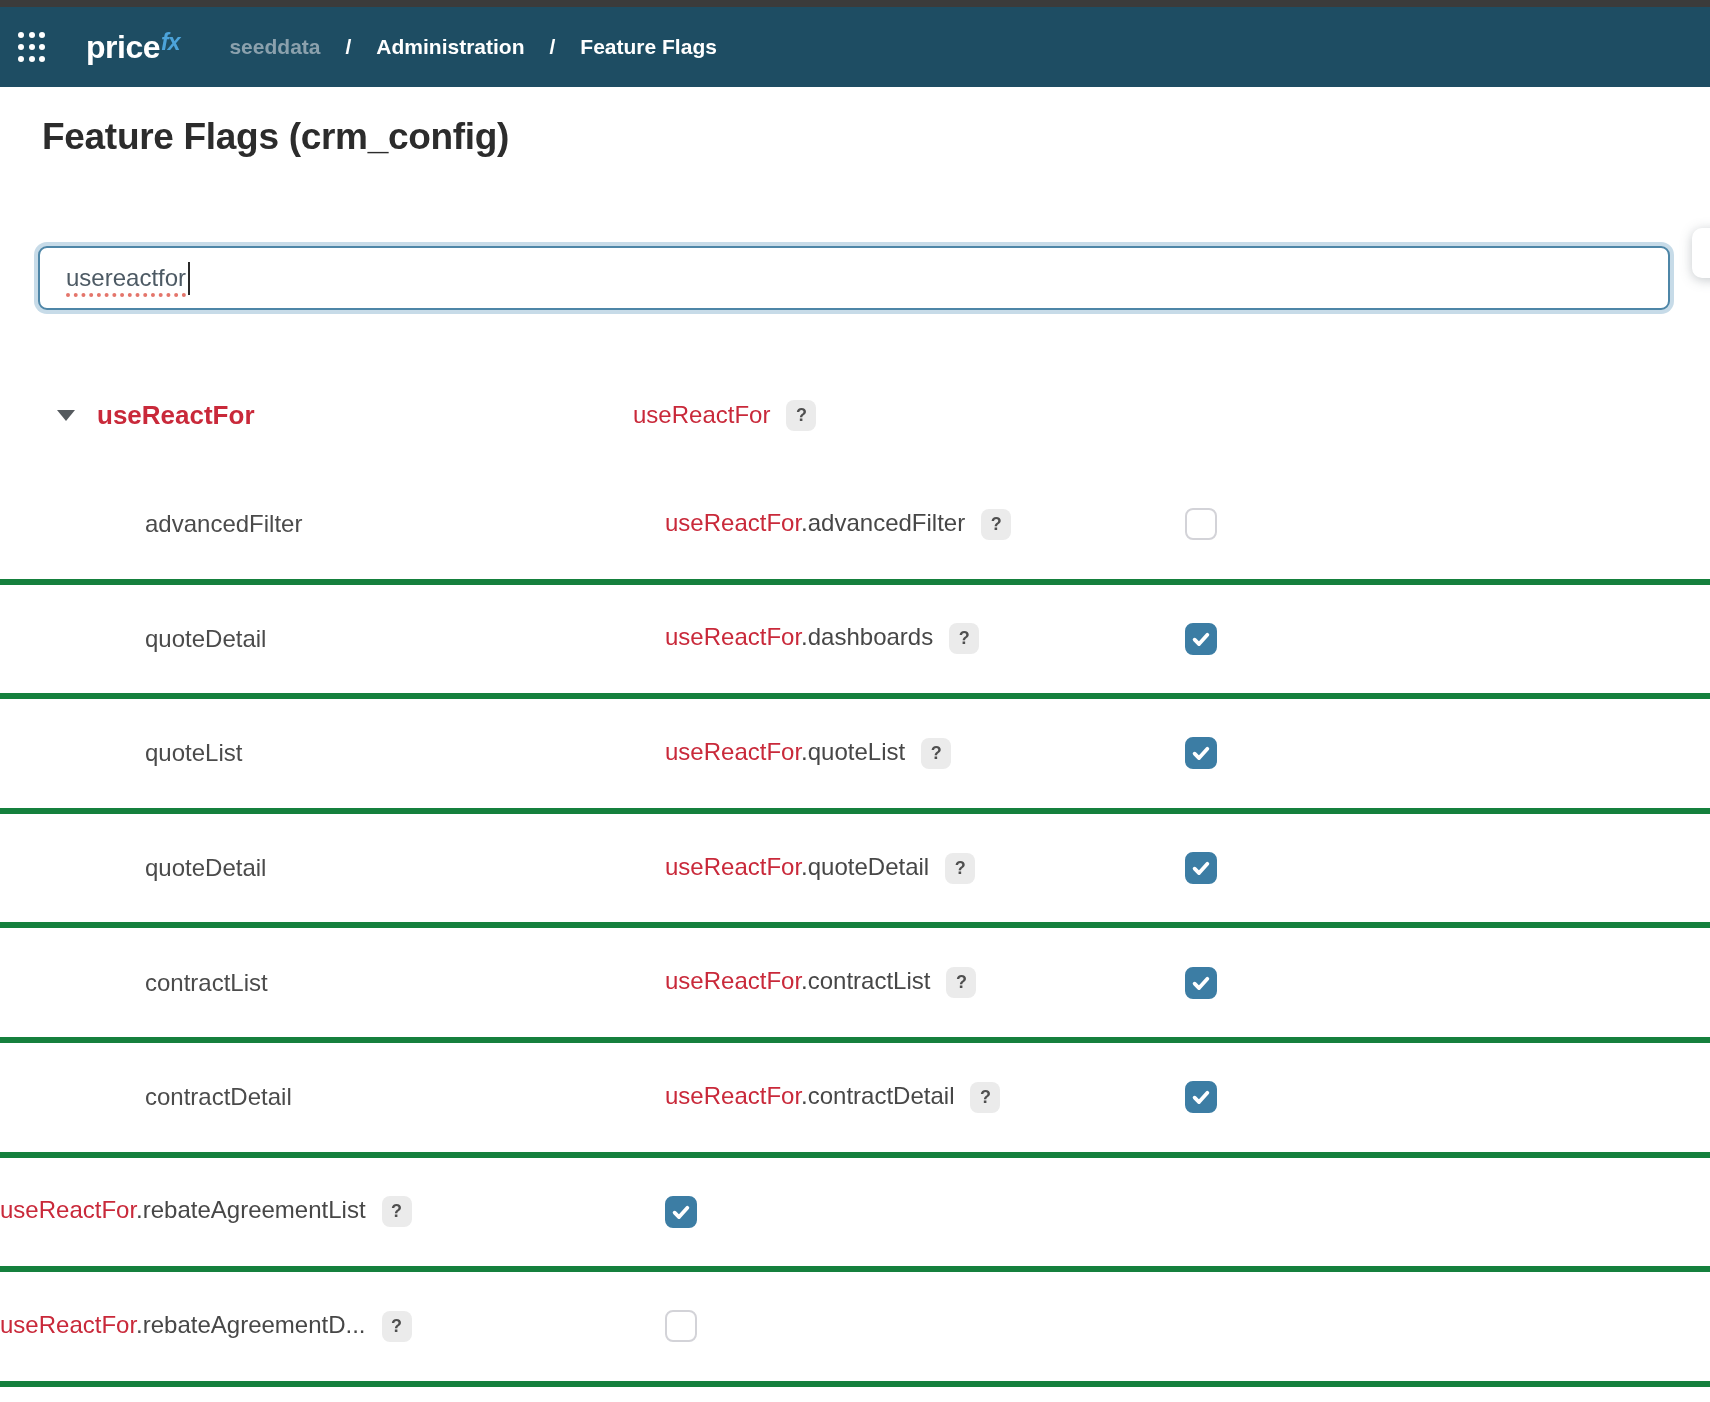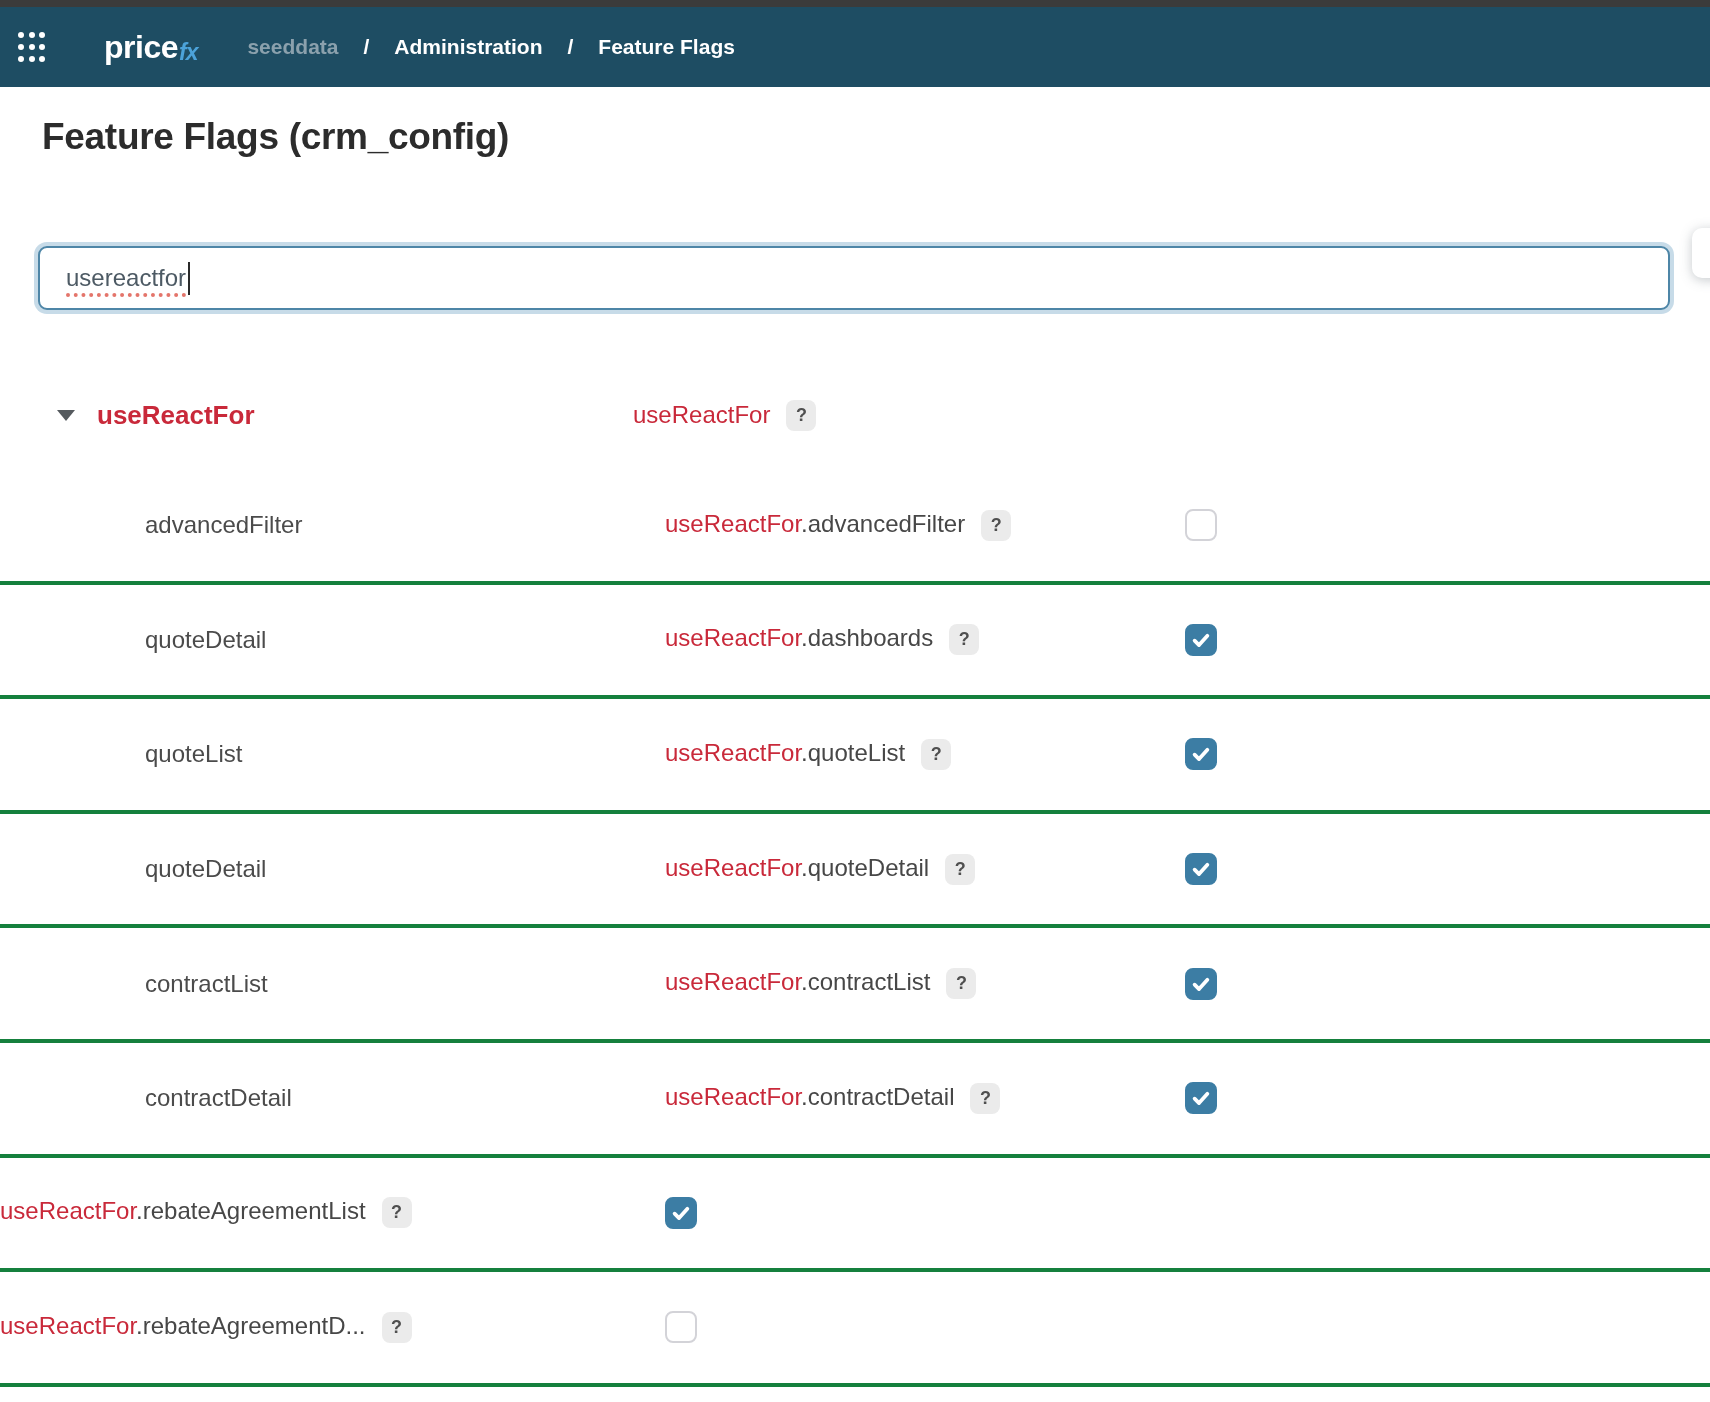--- a/index.html
+++ b/index.html
@@ -7,21 +7,21 @@
     font-family: "Liberation Sans", sans-serif; }
   .canvas { position: relative; width: 1710px; height: 1402px; background: #fff; }
 
   
   .window-strip { position: absolute; top: 0; left: 0; width: 100%; height: 7px; background: #3b3b3b; }
   .topbar { position: absolute; top: 7px; left: 0; width: 100%; height: 80px; background: #1e4d63;
     display: flex; align-items: center; }
   .apps-grid { margin-left: 18px; display: grid; grid-template-columns: repeat(3, 6px);
     grid-template-rows: repeat(3, 6px); column-gap: 4.5px; row-gap: 6px; cursor: pointer; }
   .apps-grid i { width: 6px; height: 6px; border-radius: 50%; background: #ffffff; }
-  .logo { margin-left: 59px; display: flex; align-items: flex-end; cursor: pointer; }
+  .logo { margin-left: 41px; display: flex; align-items: flex-start; cursor: pointer; }
   .logo .p1 { color: #ffffff; font-size: 32px; font-weight: 700; letter-spacing: -0.5px; }
   .logo .p2 { color: #4ca3da; font-size: 23px; font-weight: 700; font-style: italic; margin-left: 1px; letter-spacing: -1px; }
   .breadcrumb { margin-left: 50px; display: flex; align-items: center; gap: 25px;
     font-size: 21px; font-weight: 700; color: #ffffff; }
   .breadcrumb .muted { color: #8ba1ad; font-weight: 600; }
   .breadcrumb .sep { color: #ffffff; font-weight: 600; }
   .crumb { cursor: pointer; }
 
   
   .page-title { position: absolute; left: 42px; top: 116px; font-size: 37px; font-weight: 700;
@@ -44,21 +44,21 @@
   .flag-list { position: absolute; left: 0; top: 380px; width: 1710px; }
   .group-header { height: 70px; display: grid; grid-template-columns: 633px auto; align-items: center; }
   .group-left { display: flex; align-items: center; padding-left: 57px; }
   .tri { width: 0; height: 0; border-left: 9px solid transparent; border-right: 9px solid transparent;
     border-top: 11px solid #555a5e; margin-right: 22px; cursor: pointer; }
   .group-name { font-size: 26px; font-weight: 700; color: #c9293a; }
   .group-key { display: flex; align-items: center; gap: 16px; font-size: 24px; color: #c9293a; }
 
   .rows { margin-top: 20px; }
   .row { height: 114.6px; display: grid; grid-template-columns: 665px 520px auto;
-    align-items: center; border-bottom: 4px solid #15803d; }
+    align-items: center; border-bottom: 6px solid #15803d; }
   .name-cell { padding-left: 145px; font-size: 24px; color: #4b4b4b; }
   .key-cell { display: flex; align-items: flex-start; gap: 16px; font-size: 24px; white-space: nowrap; overflow: hidden; }
   .key-prefix { color: #c9293a; }
   .key-suffix { color: #474747; }
   .help-badge { min-width: 30px; height: 31px; padding: 0 7px; background: #ebebeb; border-radius: 8px;
     display: inline-flex; align-items: center; justify-content: center;
     font-size: 18px; font-weight: 600; color: #4f4f4f; cursor: pointer; flex: none; }
   .checkbox-cell { display: flex; align-items: center; }
   .checkbox { width: 32px; height: 32px; border-radius: 8px; border: 2px solid #d3d3d8; background: #fff;
     display: inline-flex; align-items: center; justify-content: center; cursor: pointer; }

